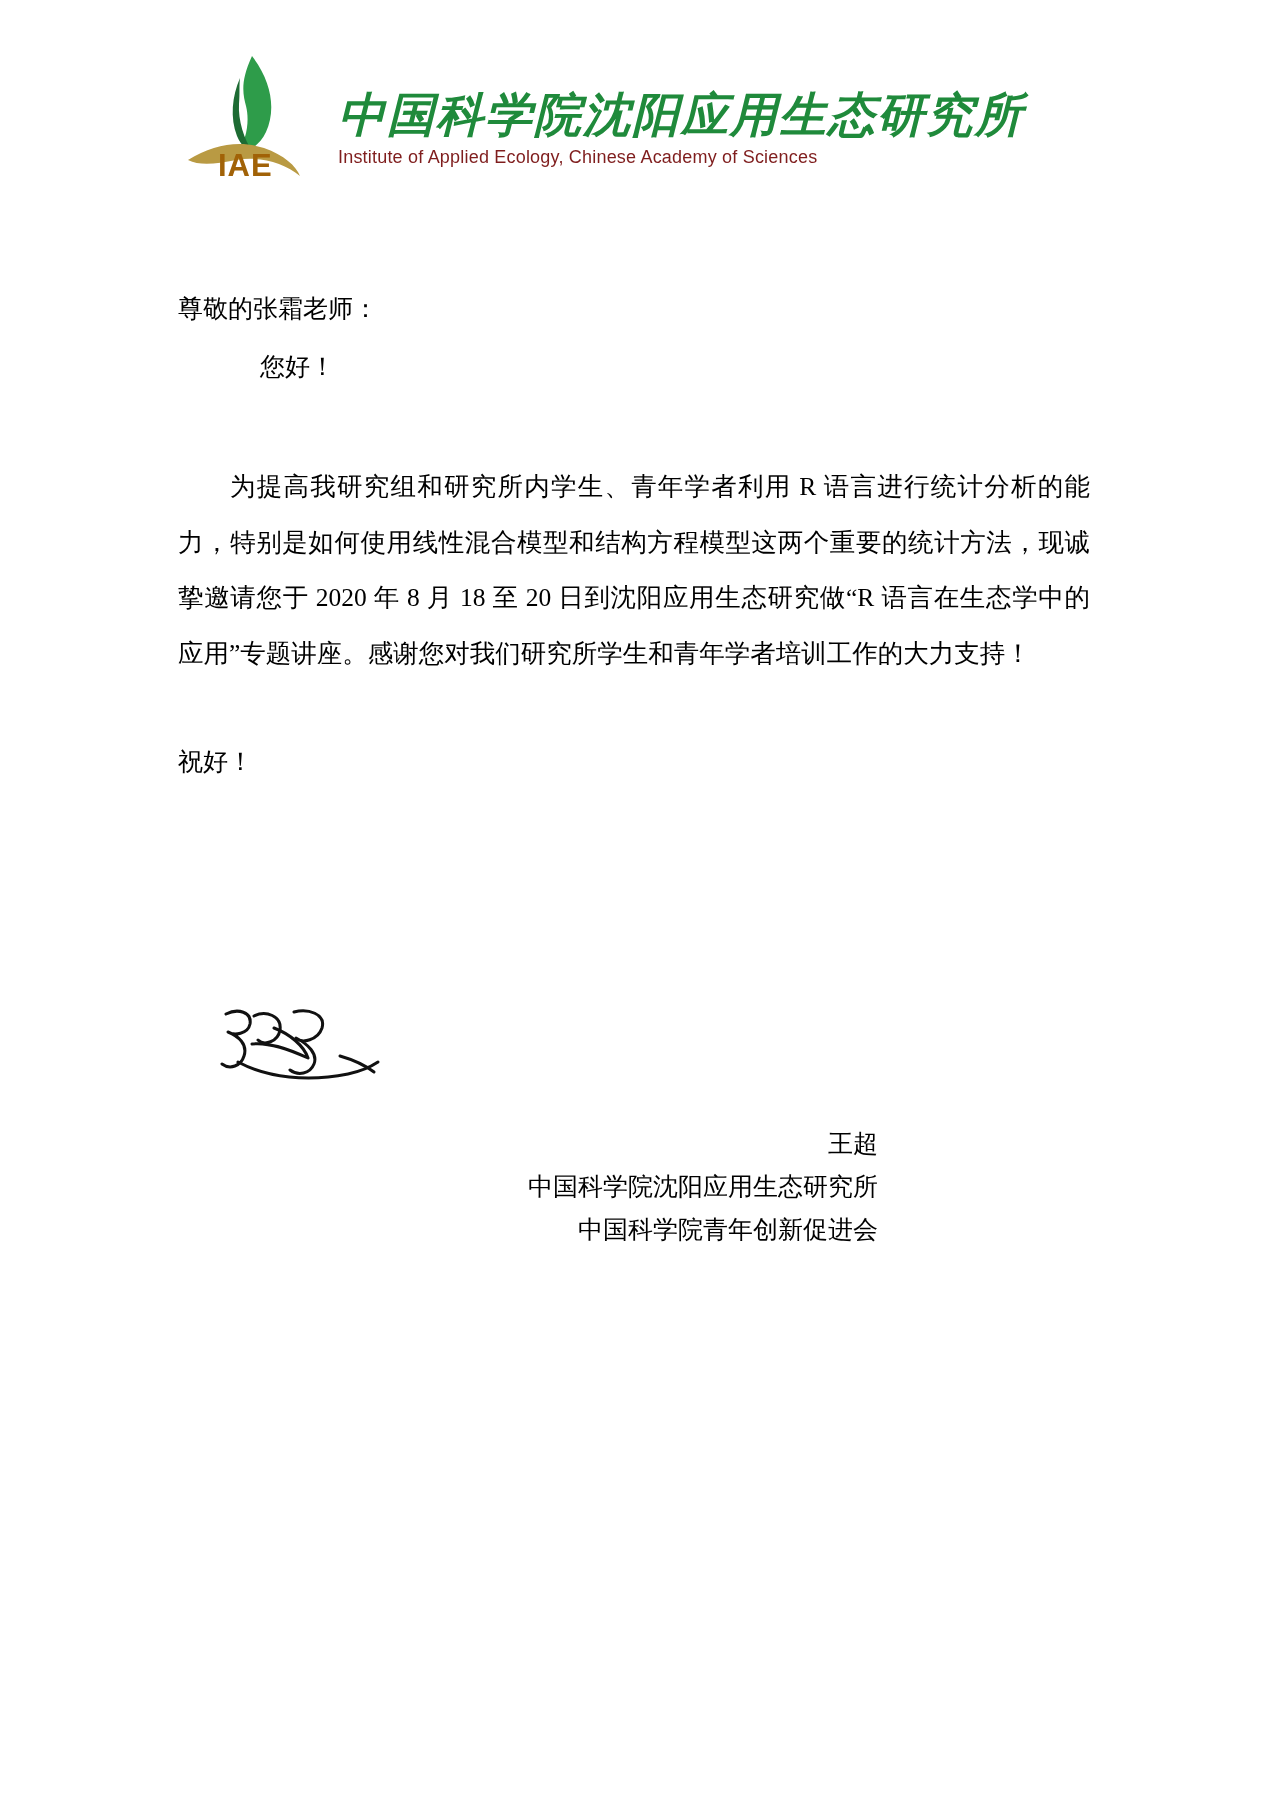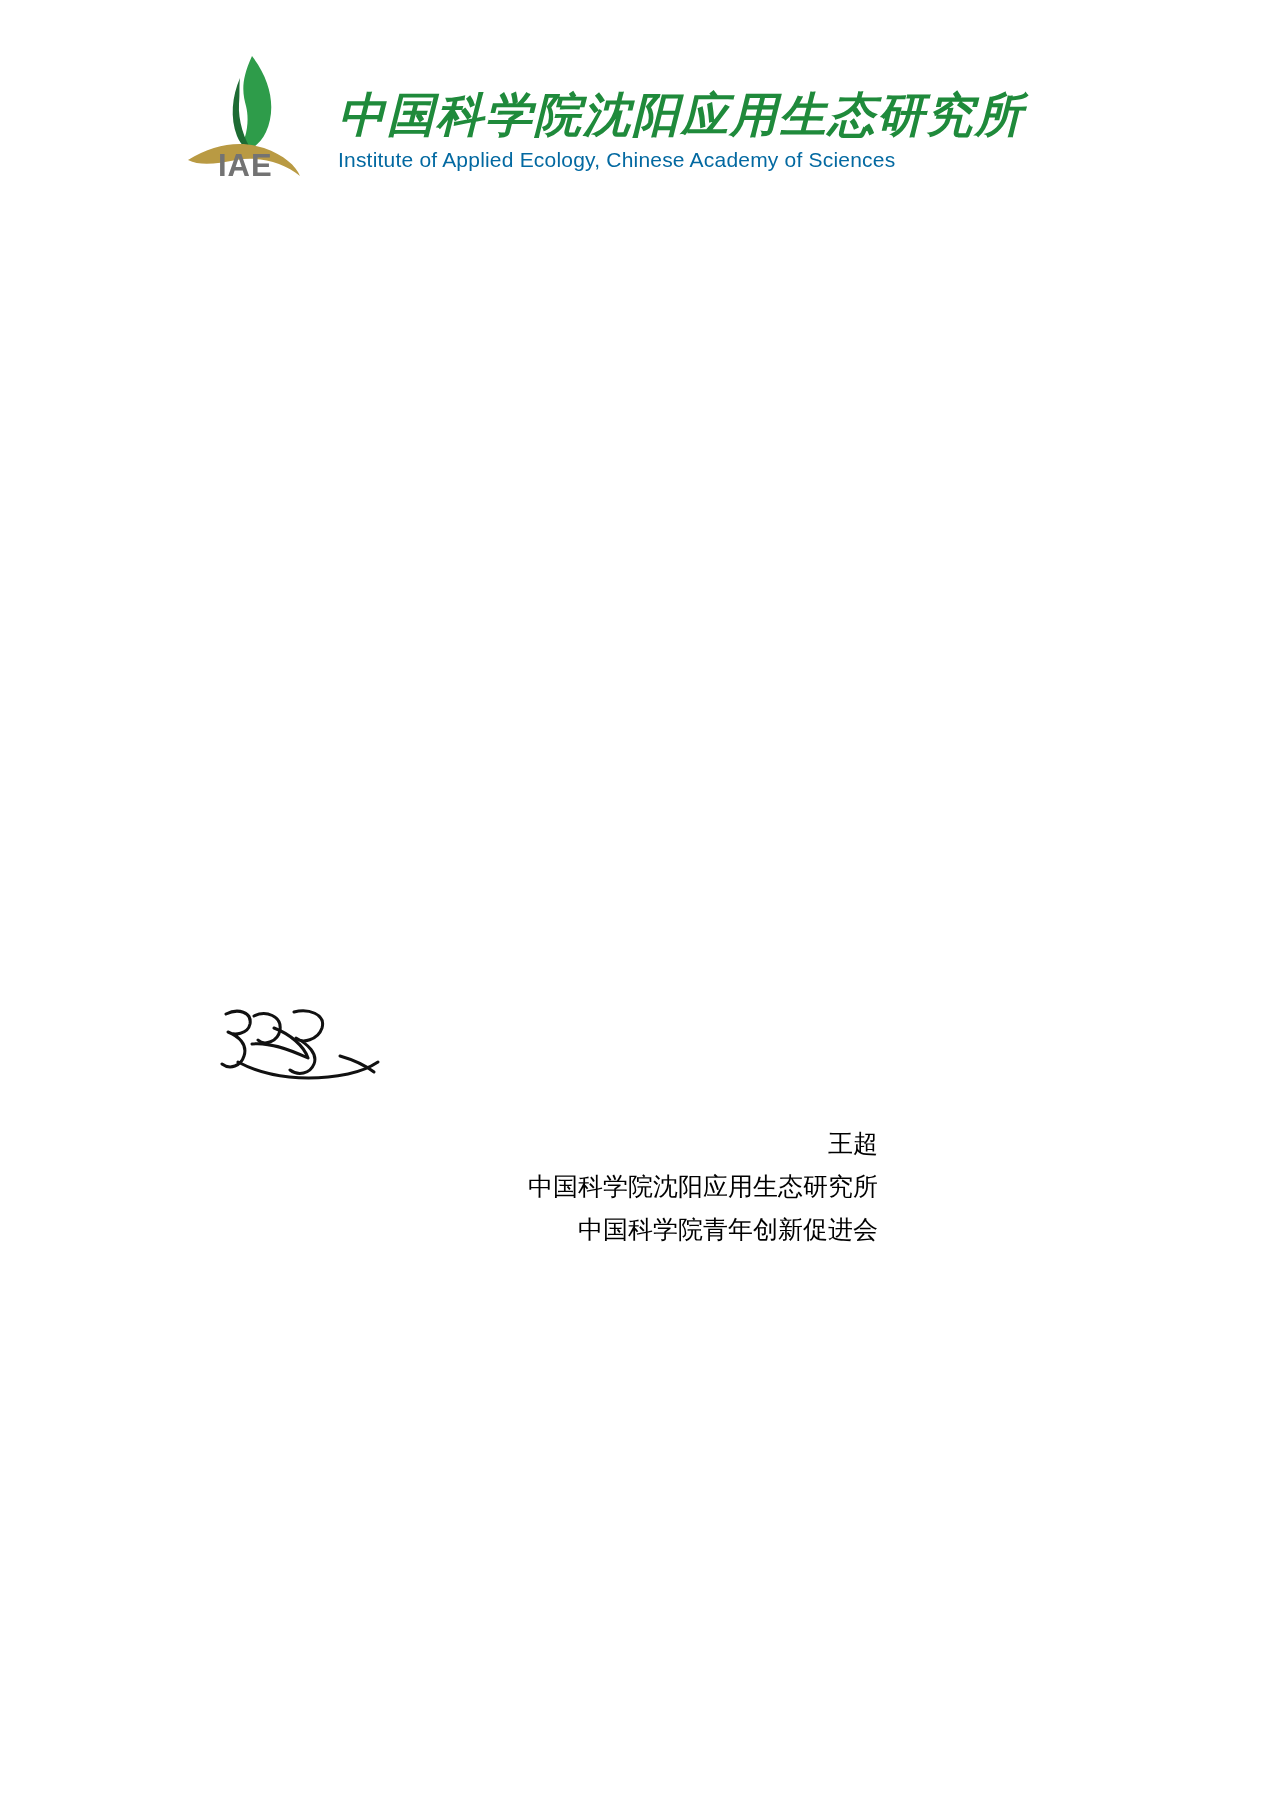--- a/index.html
+++ b/index.html
@@ -46,35 +46,35 @@
     font-weight: 700;
     color: #1f8a3b;
     letter-spacing: 2px;
     font-style: italic;
     white-space: nowrap;
   }
   .logo-en {
     display: block;
     margin-top: 6px;
     font-family: "Liberation Sans", sans-serif;
-    font-size: 21px;
+    font-size: 18px;
     line-height: 1.2;
-    color: #0369a1;
+    color: #7f1d1d;
     letter-spacing: 0.2px;
     white-space: nowrap;
   }
   .logo-iae {
     position: absolute;
     left: 38px;
     top: 100px;
     font-family: "Liberation Sans", sans-serif;
     font-weight: 700;
     font-size: 31px;
     letter-spacing: 1px;
-    color: #737373;
+    color: #a16207;
   }
 
   
   .body-area {
     position: absolute;
     left: 178px;
     top: 290px;
     width: 912px;
   }
   .salutation {
@@ -140,20 +140,26 @@
     </div>
 
     <div class="logo-iae">IAE</div>
 
     <div class="logo-text-wrap">
       <span class="logo-cn">中国科学院沈阳应用生态研究所</span>
       <span class="logo-en">Institute of Applied Ecology, Chinese Academy of Sciences</span>
     </div>
   </div>
 
+  <div class="body-area">
+    <div class="salutation">尊敬的张霜老师：</div>
+    <div class="greeting">您好！</div>
+    <p class="para">为提高我研究组和研究所内学生、青年学者利用 R 语言进行统计分析的能力，特别是如何使用线性混合模型和结构方程模型这两个重要的统计方法，现诚挚邀请您于 2020 年 8 月 18 至 20 日到沈阳应用生态研究做“R 语言在生态学中的应用”专题讲座。感谢您对我们研究所学生和青年学者培训工作的大力支持！</p>
+    <div class="closing">祝好！</div>
+  </div>
 
   <div class="signature-block">
     <div class="signature-mark">
       <svg width="230" height="100" viewBox="0 0 230 100" xmlns="http://www.w3.org/2000/svg">
         <g fill="none" stroke="#111111" stroke-width="3" stroke-linecap="round" stroke-linejoin="round">
           <path d="M18 14 C30 8 44 12 42 24 C40 34 26 36 20 32 C30 36 40 44 36 56 C33 66 22 70 14 64"></path>
           <path d="M46 16 C58 10 74 16 72 30 C70 42 56 46 50 40"></path>
           <path d="M66 28 C82 34 96 46 100 58 C78 48 60 42 44 44"></path>
           <path d="M86 12 C100 8 118 14 114 28 C110 40 94 44 88 38 C100 44 110 54 106 64 C102 74 90 76 82 70"></path>
           <path d="M30 62 C60 78 100 82 140 74 C154 71 164 66 170 62"></path>

